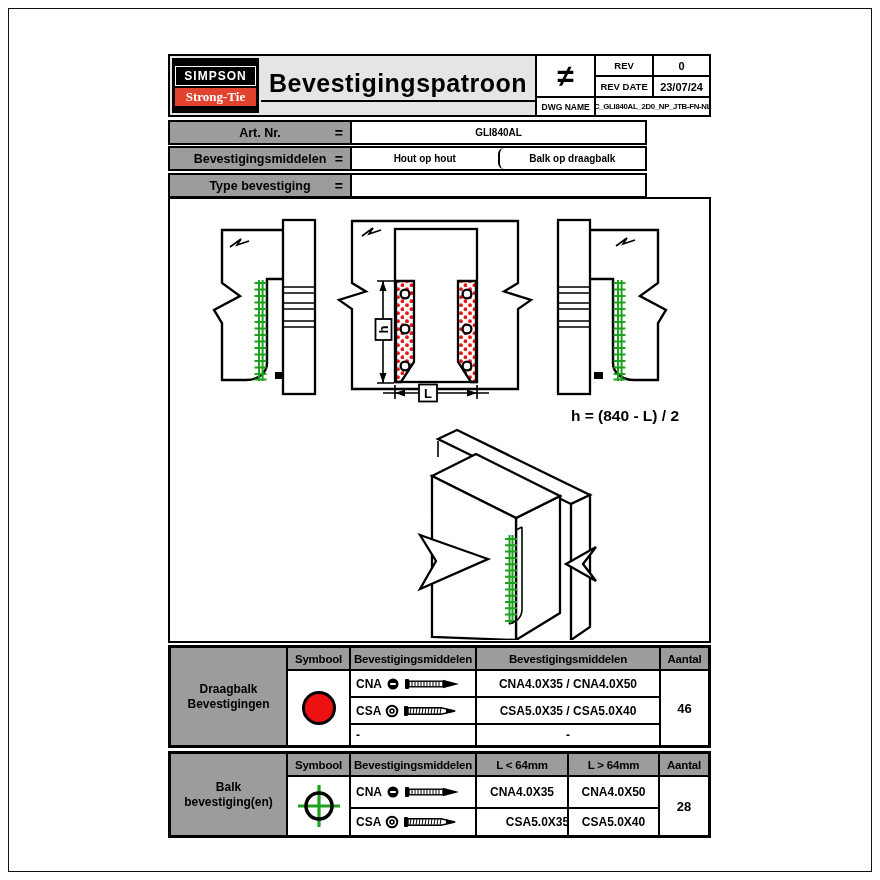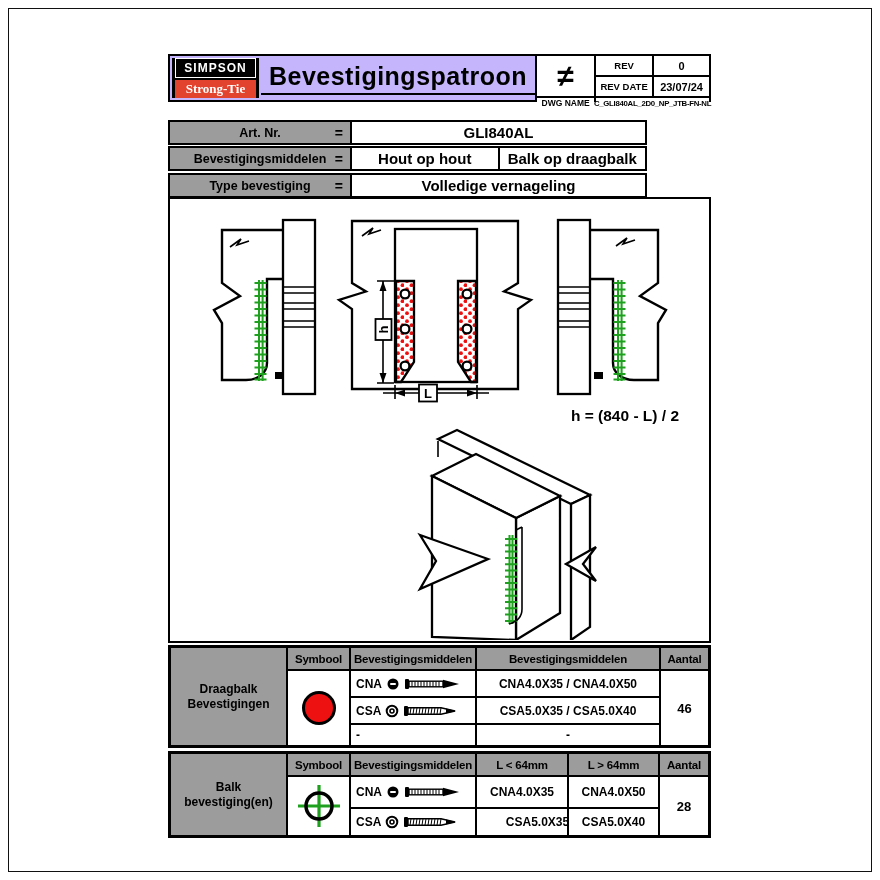--- a/index.html
+++ b/index.html
@@ -2,43 +2,43 @@
 <html style="--symbol-red: #EE1111; --nail-green: #1FA11F; --logo-red: #E2432E; --header-gray: #9C9C9C;"><head>
 <meta charset="utf-8">
 <style>
   html,body{margin:0;padding:0;background:#fff;}
   .canvas{position:relative;width:880px;height:880px;background:#fff;overflow:hidden;
           font-family:"Liberation Sans",sans-serif;color:#000;}
   .outer-frame{position:absolute;left:8px;top:8px;width:862px;height:862px;border:1px solid #111;}
   .page{position:absolute;left:168px;top:54px;width:543px;height:784px;font-weight:bold;}
 
   
-  .titleblock{position:absolute;left:0;top:0;width:543px;height:48px;border:2.5px solid #000;
-              box-sizing:border-box;display:flex;background:#c4b5fd;}
+  .titleblock{position:absolute;left:0;top:0;width:543px;height:63px;border:2.5px solid #000;
+              box-sizing:border-box;display:flex;background:#e5e5e5;}
   .logo-cell{width:92px;padding:2px;box-sizing:border-box;}
   .logo{background:#000;height:100%;box-sizing:border-box;padding:3px 3px;display:flex;flex-direction:column;justify-content:center;gap:2px;}
   .logo-top{border:1.5px solid #fff;color:#fff;font-size:12px;letter-spacing:1px;text-align:center;padding:2px 0;}
   .logo-bottom{background:var(--logo-red);color:#fff;font-family:"Liberation Serif",serif;font-size:13px;text-align:center;padding:1px 0;}
   .title-cell{flex:1;display:flex;align-items:center;justify-content:center;}
   .doc-title{font-size:25px;border-bottom:2.5px solid #000;padding:0 8px 2px 8px;letter-spacing:0.5px;}
   .rev-grid{width:176px;background:#000;border-left:2.5px solid #000;display:grid;
             grid-template-columns:57px 56px 1fr;grid-template-rows:19px 19px 1fr;gap:2px;box-sizing:border-box;}
   .rg{background:#fff;display:flex;align-items:center;justify-content:center;font-size:9.5px;}
   .rg-sym{grid-row:1/3;font-size:30px;font-weight:bold;}
   .rg-dwgl{grid-row:3;grid-column:1;font-size:8.5px;}
   .rg-dwgv{grid-row:3;grid-column:2/4;font-size:7.8px;letter-spacing:-0.3px;white-space:nowrap;}
   .rg-val{font-size:11px;}
 
   
   .info-row{position:absolute;left:0;width:479px;height:25px;border:2px solid #000;box-sizing:border-box;display:flex;background:#fff;}
   .info-label{width:180px;background:var(--header-gray);border-right:2px solid #000;position:relative;
               display:flex;align-items:center;justify-content:center;font-size:12.5px;}
   .equals{position:absolute;right:7px;top:50%;transform:translateY(-50%);font-size:14px;}
   .info-values{flex:1;display:flex;}
-  .info-value{flex:1;display:flex;align-items:center;justify-content:center;font-size:15px;}
+  .info-value{flex:1;display:flex;align-items:center;justify-content:center;font-size:10px;border-radius:6px;}
   .info-value + .info-value{border-left:2px solid #000;}
 
   
   .drawing{position:absolute;left:0;top:143px;width:543px;height:446px;border:2.5px solid #000;box-sizing:border-box;background:#fff;}
   .ln{stroke:#000;fill:none;stroke-width:2.4;stroke-linejoin:miter;stroke-linecap:square;}
   .ln1{stroke:#000;fill:none;stroke-width:1.6;}
   .fw{fill:#fff;stroke:#000;stroke-width:2.3;stroke-linejoin:miter;}
   .blkf{fill:#000;stroke:none;}
   .grn2{stroke:var(--nail-green);fill:none;stroke-width:2;}
   .svgtxt{font-family:"Liberation Sans",sans-serif;font-weight:bold;font-size:13px;fill:#000;}
@@ -107,23 +107,20 @@
       <div class="info-values">
         <div class="info-value">Hout op hout</div>
         <div class="info-value">Balk op draagbalk</div>
       </div>
     </div>
     <div class="info-row" style="top:119px;">
       <div class="info-label">
         <span>Type bevestiging</span>
         <span class="equals">=</span>
       </div>
-      <div class="info-values">
-        <div class="info-value">Volledige vernageling</div>
-      </div>
     </div>
 
     <div class="drawing">
       <svg width="538" height="441" viewBox="0 0 538 441">
         <defs>
           <pattern id="reddots" width="9" height="8" patternUnits="userSpaceOnUse">
             <circle cx="3" cy="2.2" r="1.9" class="dotfill"></circle>
             <circle cx="7.5" cy="6.2" r="1.9" class="dotfill"></circle>
           </pattern>
         </defs>

